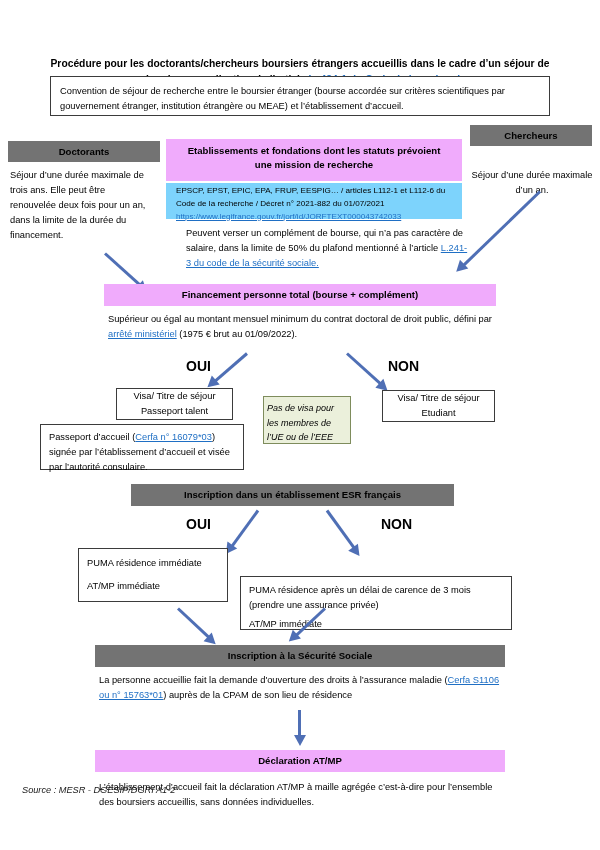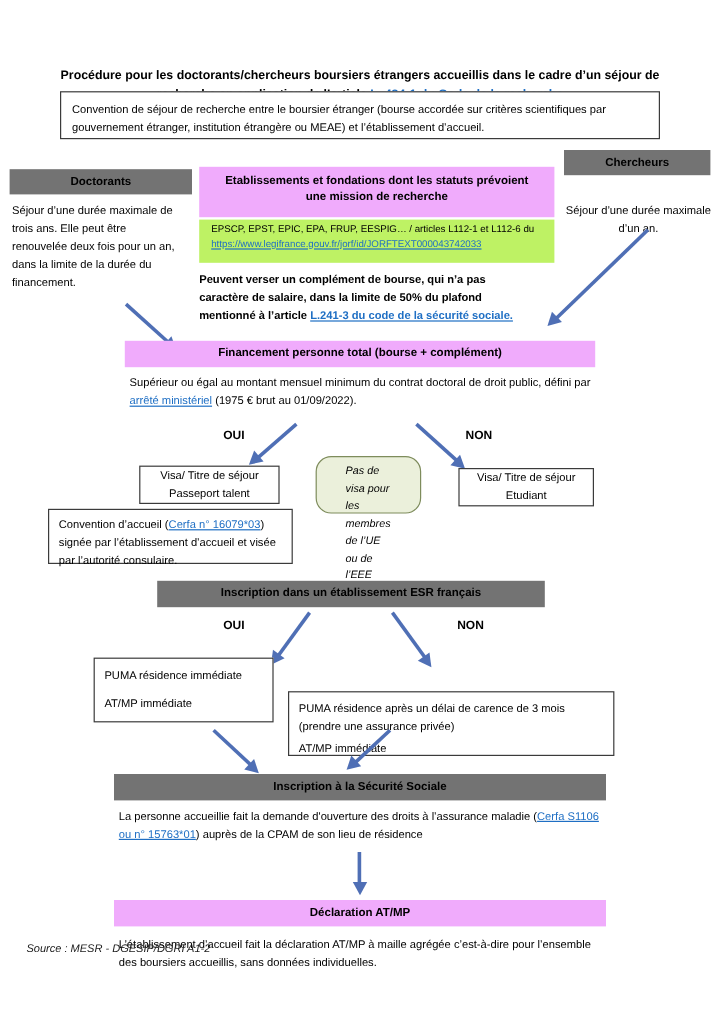--- a/index.html
+++ b/index.html
@@ -92,21 +92,21 @@
     left: 50%;
     bottom: -9px;
     transform: translateX(-50%);
     border-top: 11px solid #4F6FB5;
     border-left: 6px solid transparent;
     border-right: 6px solid transparent;
   }
 
   .branch-label {
     position: absolute;
-    font-size: 10px;
+    font-size: 14px;
     font-weight: bold;
   }
 
   
   .greenbox {
     background: #EBF0DB;
     border: 1px solid #7E8C5C;
     font-style: italic;
     font-size: 9px;
     line-height: 1.62;
@@ -145,25 +145,26 @@
   </div>
   <div class="abs body-text center" style="left:468px; top:168px; width:128px;">
     <span>Séjour d’une durée maximale d’un an.</span>
   </div>
 
   <div class="abs band orange" style="left:166px; top:139px; width:296px; height:42px; display:block; padding:5px 14px 0 14px;">
     <div class="center" style="font-weight:bold; font-size:9.6px; line-height:1.45;">
       <span>Etablissements et fondations dont les statuts prévoient une mission de recherche</span>
     </div>
   </div>
-  <div class="abs small-text" style="left:166px; top:183px; width:296px; height:36px; background:#bef264; padding:2px 10px 0 10px;">
+  <div class="abs small-text" style="left:166px; top:183px; width:296px; height:36px; background:#7dd3fc; padding:2px 10px 0 10px;">
     <div>EPSCP, EPST, EPIC, EPA, FRUP, EESPIG… / articles L112-1 et L112-6 du</div>
+    <div>Code de la recherche / Décret n° 2021-882 du 01/07/2021</div>
     <a class="lnk" href="#" style="font-size:8.1px;">https://www.legifrance.gouv.fr/jorf/id/JORFTEXT000043742033</a>
   </div>
-  <div class="abs body-text" style="left:156px; top:226px; width:296px; padding:0 4px 0 10px;font-weight:bold;">
+  <div class="abs body-text" style="left:176px; top:226px; width:296px; padding:0 4px 0 10px;">
     <span>Peuvent verser un complément de bourse, qui n’a pas caractère de salaire, dans la limite de 50% du plafond mentionné à l’article </span><a class="lnk" href="#">L.241-3 du code de la sécurité sociale.</a>
   </div>
 
   <div class="arrow" style="left:105px; top:252px; width:48px; transform: rotate(42deg);"></div>
 
   <div class="arrow" style="left:540px; top:190px; width:107px; transform: rotate(136deg);"></div>
 
   <div class="abs band orange" style="left:104px; top:284px; width:392px; height:22px;">
     <span>Financement personne total (bourse + complément)</span>
   </div>
@@ -181,26 +182,26 @@
   <div class="abs plainbox center body-text" style="left:116px; top:388px; width:117px; height:32px; display:flex; flex-direction:column; justify-content:center;">
     <div>Visa/ Titre de séjour</div>
     <div>Passeport talent</div>
   </div>
 
   <div class="abs plainbox center body-text" style="left:382px; top:390px; width:113px; height:32px; display:flex; flex-direction:column; justify-content:center;">
     <div>Visa/ Titre de séjour</div>
     <div>Etudiant</div>
   </div>
 
-  <div class="abs greenbox" style="left:263px; top:380px; width:88px; height:48px; padding:4px 24px;border-radius:13px;">
+  <div class="abs greenbox" style="left:263px; top:396px; width:88px; height:48px; padding:4px 3px;">
     <span>Pas de visa pour les membres de l’UE ou de l’EEE</span>
   </div>
 
   <div class="abs plainbox body-text" style="left:40px; top:424px; width:204px; height:46px; padding:5px 8px;">
-    <span>Convention d’accueil (</span><a class="lnk" href="#">Cerfa n° 16079*03</a><span>) signée par l’établissement d’accueil et visée par l’autorité consulaire.</span>
+    <span>Passeport d’accueil (</span><a class="lnk" href="#">Cerfa n° 16079*03</a><span>) signée par l’établissement d’accueil et visée par l’autorité consulaire.</span>
   </div>
 
   <div class="abs band blue" style="left:131px; top:484px; width:323px; height:22px;">
     <span>Inscription dans un établissement ESR français</span>
   </div>
 
   <div class="branch-label" style="left:186px; top:516px;">OUI</div>
   <div class="branch-label" style="left:381px; top:516px;">NON</div>
 
   <div class="arrow" style="left:258px; top:509px; width:45px; transform: rotate(126deg);"></div>

